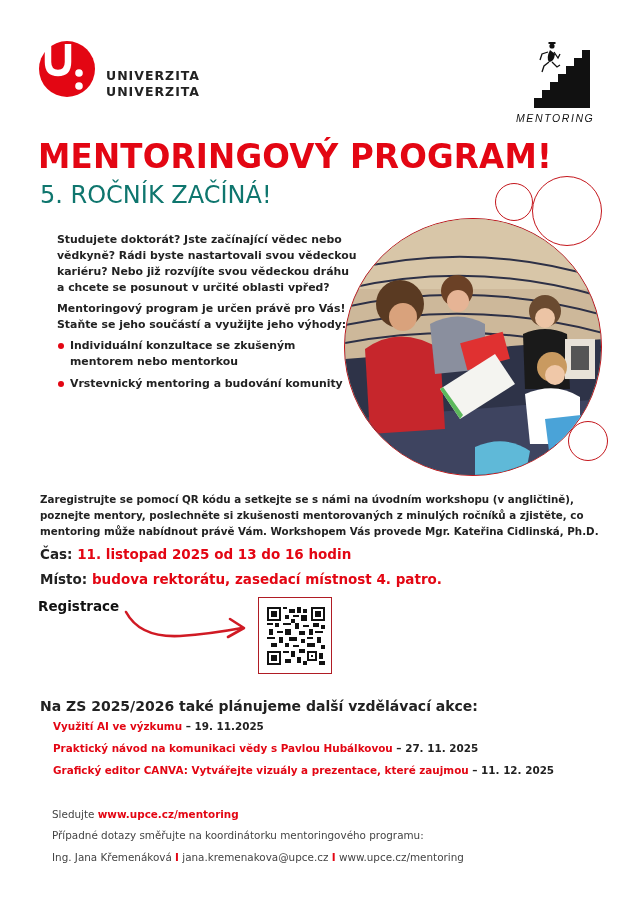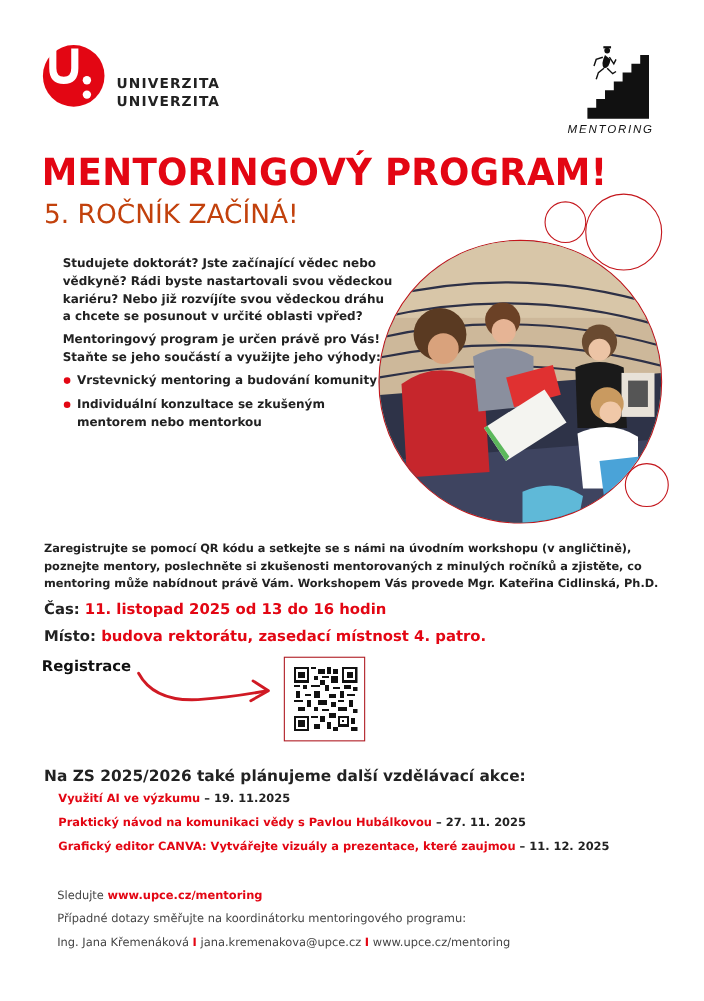--- a/index.html
+++ b/index.html
@@ -9,21 +9,21 @@
     .abs { position: absolute; }
 
     
     .up-logo { left: 38px; top: 40px; width: 58px; height: 58px; }
     .up-name { left: 106px; top: 68px; font-family: "DejaVu Sans", sans-serif; font-weight: bold; font-size: 12.5px; line-height: 16px; letter-spacing: 1px; color: #222; }
     .ment-logo { left: 528px; top: 40px; width: 70px; height: 70px; }
     .ment-word { left: 516px; top: 112px; font-family: Liberation Sans, sans-serif; font-size: 10.5px; letter-spacing: 1.6px; color: #111; font-style: italic; }
 
     
     .title { left: 38px; top: 137px; font-family: "DejaVu Sans", sans-serif; font-weight: 900; font-size: 32.5px; color: #e30613; letter-spacing: 0.2px; transform: scaleY(1.05); transform-origin: left top; white-space: nowrap; }
-    .subtitle { left: 40px; top: 181px; font-family: "DejaVu Sans", sans-serif; font-size: 24px; color: #c2410c; font-weight: normal; white-space: nowrap; }
+    .subtitle { left: 40px; top: 181px; font-family: "DejaVu Sans", sans-serif; font-size: 24px; color: #0f766e; font-weight: normal; white-space: nowrap; }
 
     
     .intro { left: 57px; top: 232px; width: 300px; font-size: 10.9px; line-height: 16px; font-weight: bold; color: #222; }
     .intro p { margin-bottom: 5px; }
     .bullets { list-style: none; margin-top: 3px; }
     .bullets li { position: relative; padding-left: 13px; margin-bottom: 6px; }
     .bullets li .dot { position: absolute; left: 1px; top: 5px; width: 6px; height: 6px; border-radius: 50%; background: #e30613; }
 
     
     .photo { left: 344px; top: 218px; width: 258px; height: 258px; border-radius: 50%; border: 1.5px solid #c4161c; overflow: hidden; background: #6b6a72; }
@@ -79,22 +79,22 @@
 </div>
 <div class="abs ment-word">MENTORING</div>
 
 <div class="abs title">MENTORINGOVÝ PROGRAM!</div>
 <div class="abs subtitle">5. ROČNÍK ZAČÍNÁ!</div>
 
 <div class="abs intro">
   <p>Studujete doktorát? Jste začínající vědec nebo vědkyně? Rádi byste nastartovali svou vědeckou kariéru? Nebo již rozvíjíte svou vědeckou dráhu a chcete se posunout v určité oblasti vpřed?</p>
   <p>Mentoringový program je určen právě pro Vás! Staňte se jeho součástí a využijte jeho výhody:</p>
   <ul class="bullets">
+    <li><span class="dot"></span><span>Individuální konzultace se zkušeným mentorem nebo mentorkou</span></li>
     <li><span class="dot"></span><span>Vrstevnický mentoring a budování komunity</span></li>
-    <li><span class="dot"></span><span>Individuální konzultace se zkušeným mentorem nebo mentorkou</span></li>
   </ul>
 </div>
 
 <div class="abs ring" style="left:495px; top:183px; width:38px; height:38px;"></div>
 <div class="abs ring" style="left:532px; top:176px; width:70px; height:70px;"></div>
 <div class="abs ring" style="left:568px; top:421px; width:40px; height:40px;"></div>
 
 <div class="abs photo">
   <svg width="258" height="258" viewBox="0 0 258 258">
     <rect width="258" height="258" fill="#cdb89a"></rect>

